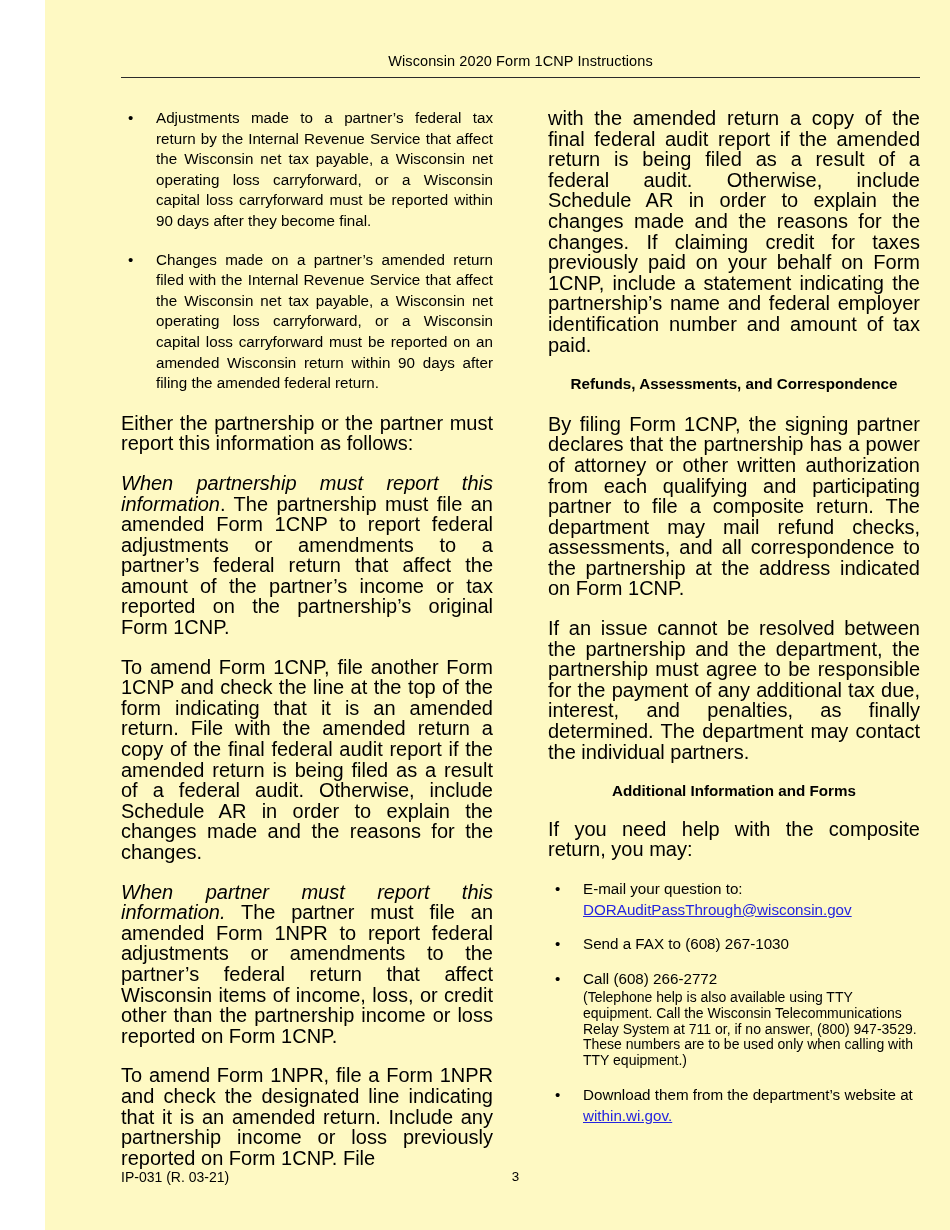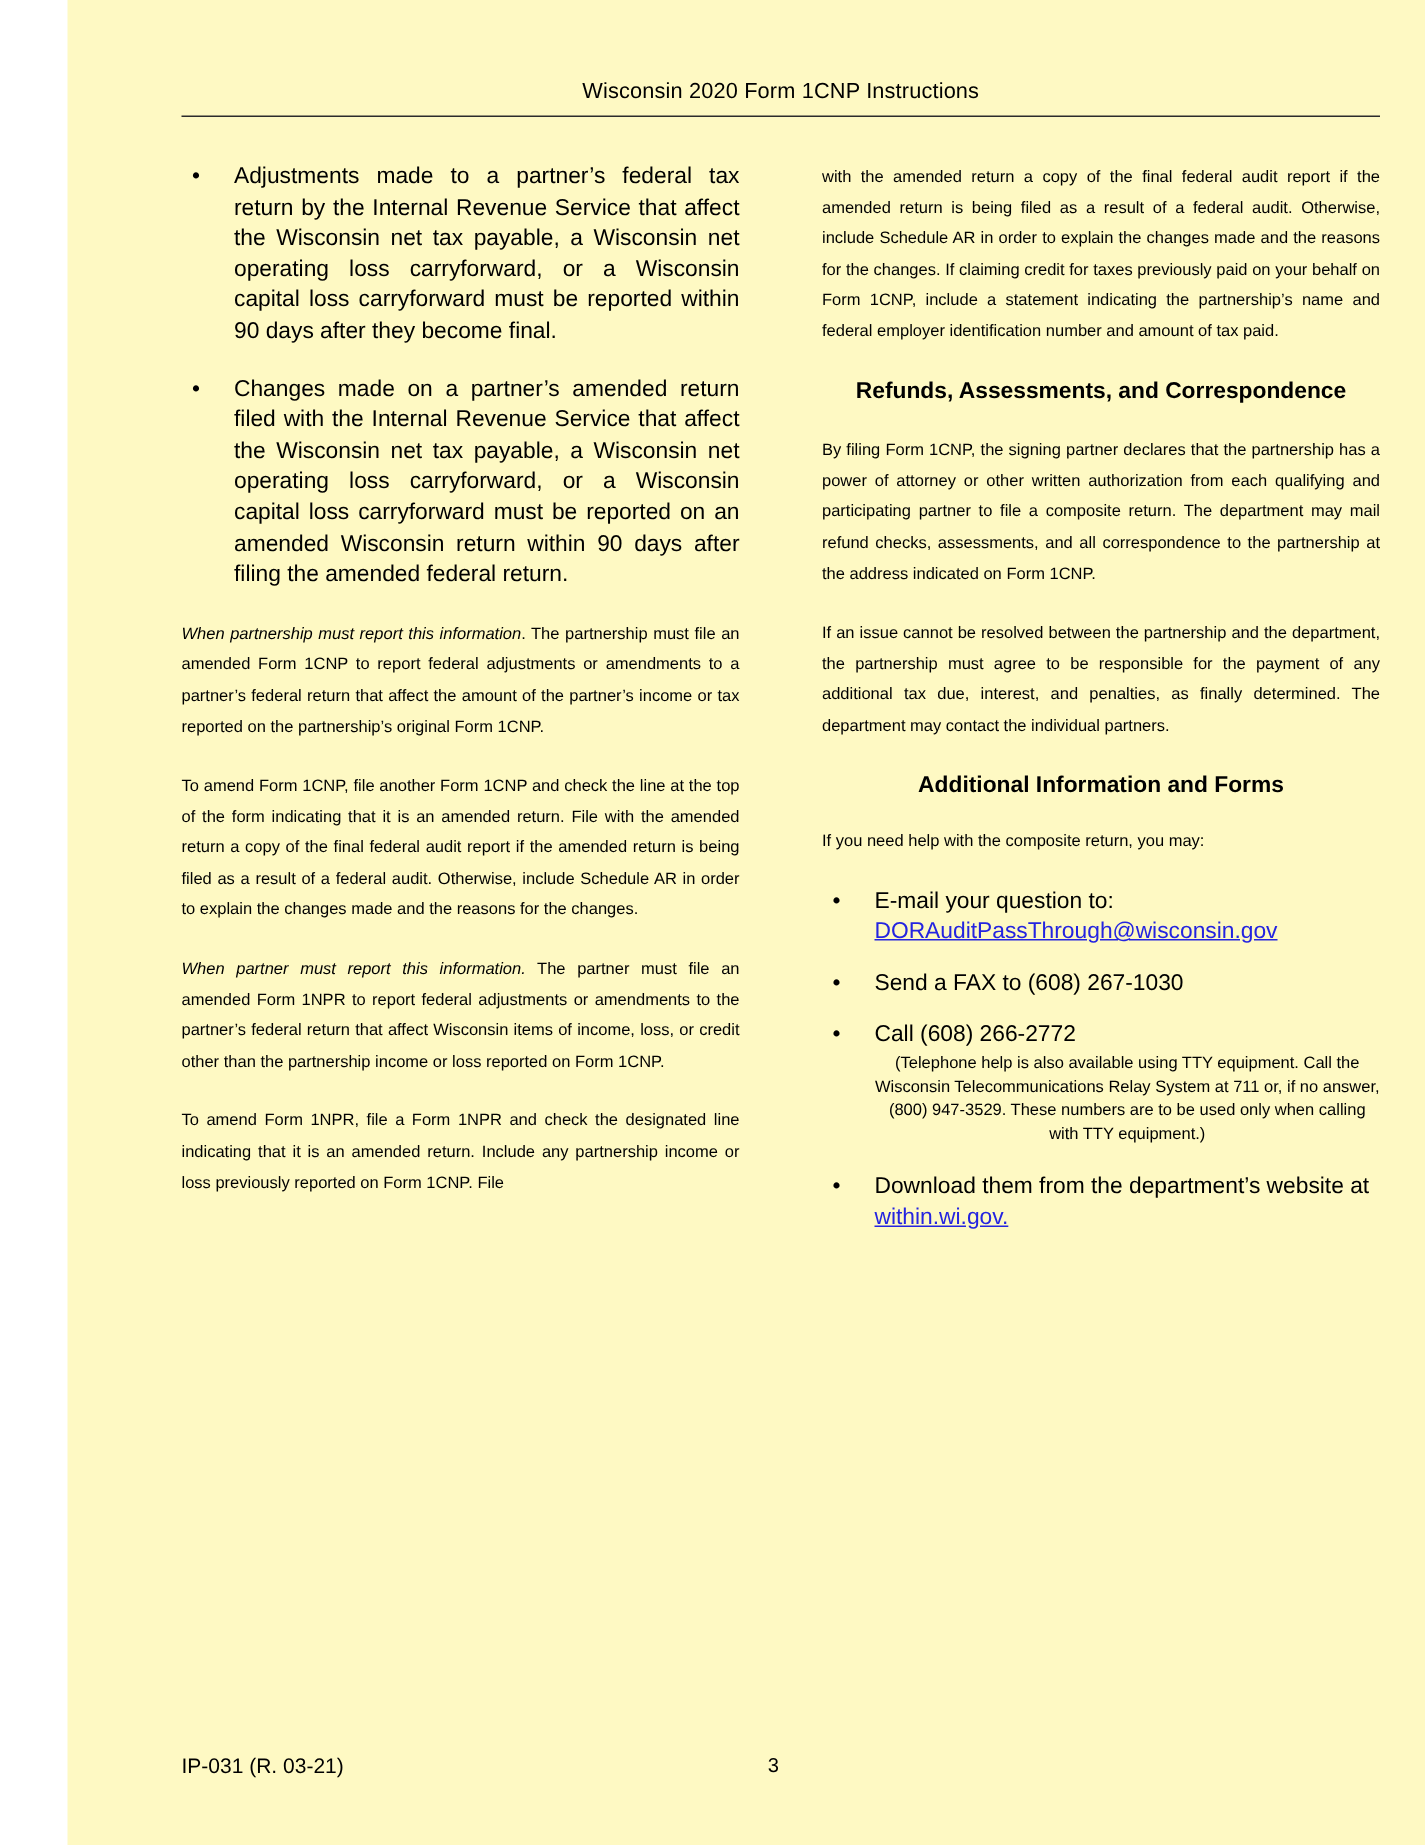--- a/index.html
+++ b/index.html
@@ -50,21 +50,21 @@
     width: 799px;
     display: flex;
     justify-content: space-between;
   }
   .col {
     width: 372px;
   }
 
   p.para {
     margin: 0 0 19px 0;
-    font-size: 11px;
+    font-size: 20px;
     line-height: 20.6px;
     text-align: justify;
     text-justify: inter-word;
     hyphens: manual;
   }
   p.para.last { margin-bottom: 0; }
 
   .lead-in {
     font-weight: normal;
     font-style: italic;
@@ -112,23 +112,23 @@
   }
 
   .link {
     color: #2424e0;
     text-decoration: underline;
     word-break: break-all;
   }
 
   .fineprint {
     display: block;
-    font-size: 11px;
+    font-size: 14px;
     line-height: 15.6px;
-    text-align: center;
+    text-align: left;
     margin-top: 1px;
   }
 
   
   .page-footer {
     position: absolute;
     left: 76px;
     top: 1168px;
     width: 799px;
     height: 20px;
@@ -170,20 +170,21 @@
         <li>
           <span class="bullet-dot">•</span>
           <span>Adjustments made to a partner’s federal tax return by the Internal Revenue Service that affect the Wisconsin net tax payable, a Wisconsin net operating loss carryforward, or a Wisconsin capital loss carryforward must be reported within 90 days after they become final.</span>
         </li>
         <li>
           <span class="bullet-dot">•</span>
           <span>Changes made on a partner’s amended return filed with the Internal Revenue Service that affect the Wisconsin net tax payable, a Wisconsin net operating loss carryforward, or a Wisconsin capital loss carryforward must be reported on an amended Wisconsin return within 90 days after filing the amended federal return.</span>
         </li>
       </ul>
 
+      <p class="para">Either the partnership or the partner must report this information as follows:</p>
 
       <p class="para"><span class="lead-in">When partnership must report this information</span><span>. The partnership must file an amended Form 1CNP to report federal adjustments or amendments to a partner’s federal return that affect the amount of the partner’s income or tax reported on the partnership’s original Form 1CNP.</span></p>
 
       <p class="para">To amend Form 1CNP, file another Form 1CNP and check the line at the top of the form indicating that it is an amended return. File with the amended return a copy of the final federal audit report if the amended return is being filed as a result of a federal audit. Otherwise, include Schedule AR in order to explain the changes made and the reasons for the changes.</p>
 
       <p class="para"><span class="lead-in">When partner must report this information.</span><span> The partner must file an amended Form 1NPR to report federal adjustments or amendments to the partner’s federal return that affect Wisconsin items of income, loss, or credit other than the partnership income or loss reported on Form 1CNP.</span></p>
 
       <p class="para last">To amend Form 1NPR, file a Form 1NPR and check the designated line indicating that it is an amended return. Include any partnership income or loss previously reported on Form 1CNP. File</p>
 
     </div>

